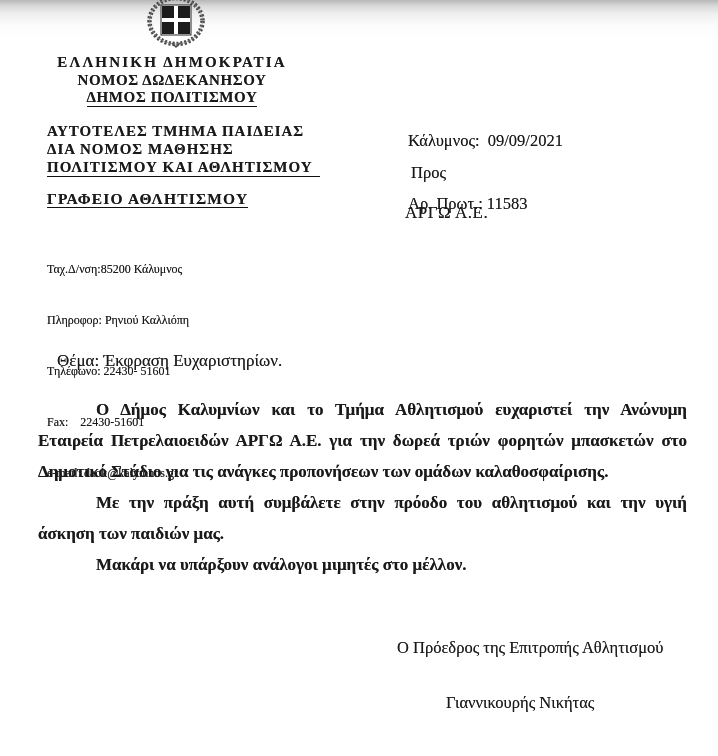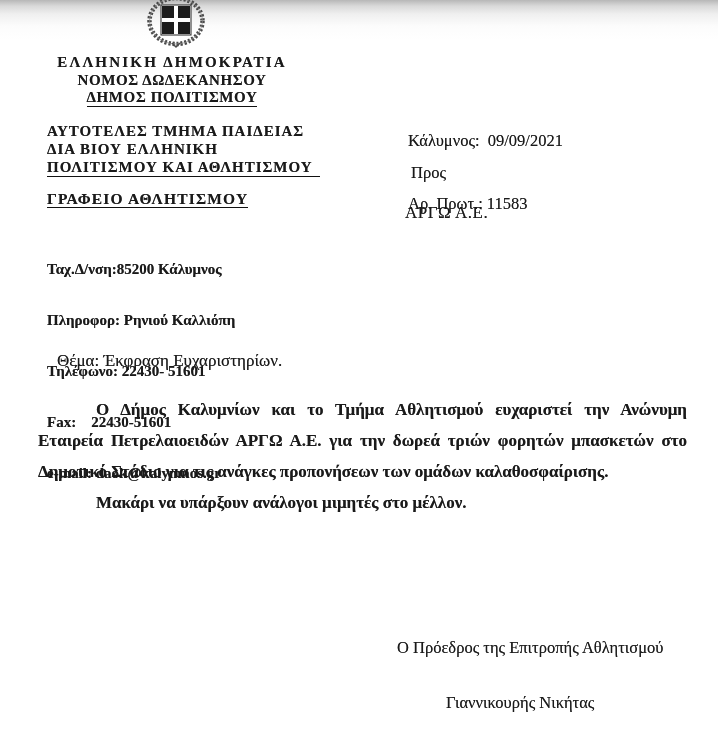--- a/index.html
+++ b/index.html
@@ -56,24 +56,23 @@
     top: 190px;
     left: 47px;
     font-weight: bold;
     font-size: 15.5px;
     letter-spacing: 1.2px;
   }
   .contact-block {
     position: absolute;
     top: 227px;
     left: 47px;
-    font-size: 15px;
+    font-size: 12px;
     line-height: 17px;
     white-space: pre;
-    font-weight: bold;
   }
   .date-block {
     position: absolute;
     top: 88px;
     left: 408px;
     font-size: 16.5px;
     line-height: 21px;
     white-space: pre;
   }
   .to-label {
@@ -137,21 +136,21 @@
   </div>
 
   <div class="org-block">
     <div class="org-line-1">ΕΛΛΗΝΙΚΗ ΔΗΜΟΚΡΑΤΙΑ</div>
     <div class="org-line-2">ΝΟΜΟΣ ΔΩΔΕΚΑΝΗΣΟΥ</div>
     <div class="org-line-3"><span class="u">ΔΗΜΟΣ ΠΟΛΙΤΙΣΜΟΥ</span></div>
   </div>
 
   <div class="dept-block">
     <div>ΑΥΤΟΤΕΛΕΣ ΤΜΗΜΑ ΠΑΙΔΕΙΑΣ</div>
-    <div>ΔΙΑ ΒΙΟΥ ΕΛΛΗΝΙΚΗ</div>
+    <div>ΔΙΑ ΝΟΜΟΣ ΜΑΘΗΣΗΣ</div>
     <div><span class="u u-ext">ΠΟΛΙΤΙΣΜΟΥ ΚΑΙ ΑΘΛΗΤΙΣΜΟΥ</span></div>
   </div>
 
   <div class="office-line">
     <span class="u">ΓΡΑΦΕΙΟ ΑΘΛΗΤΙΣΜΟΥ</span>
   </div>
 
   <div class="contact-block">
     <div>Ταχ.Δ/νση:85200 Κάλυμνος</div>
     <div>Πληροφορ: Ρηνιού Καλλιόπη</div>
@@ -165,19 +164,20 @@
     <div>Αρ. Πρωτ.: 11583</div>
   </div>
 
   <div class="to-label">Προς</div>
   <div class="recipient">ΑΡΓΩ Α.Ε.</div>
 
   <div class="subject-line">Θέμα: Έκφραση Ευχαριστηρίων.</div>
 
   <div class="body-block">
     <p>Ο Δήμος Καλυμνίων και το Τμήμα Αθλητισμού ευχαριστεί την Ανώνυμη Εταιρεία Πετρελαιοειδών ΑΡΓΩ Α.Ε. για την δωρεά τριών φορητών μπασκετών στο Δημοτικό Στάδιο για τις ανάγκες προπονήσεων των ομάδων καλαθοσφαίρισης.</p>
+    <p>Με την πράξη αυτή συμβάλετε στην πρόοδο του αθλητισμού και την υγιή άσκηση των παιδιών μας.</p>
     <p>Μακάρι να υπάρξουν ανάλογοι μιμητές στο μέλλον.</p>
   </div>
 
   <div class="sig-title">Ο Πρόεδρος της Επιτροπής Αθλητισμού</div>
   <div class="sig-name">Γιαννικουρής Νικήτας</div>
 
 </div>
 
 </body></html>

